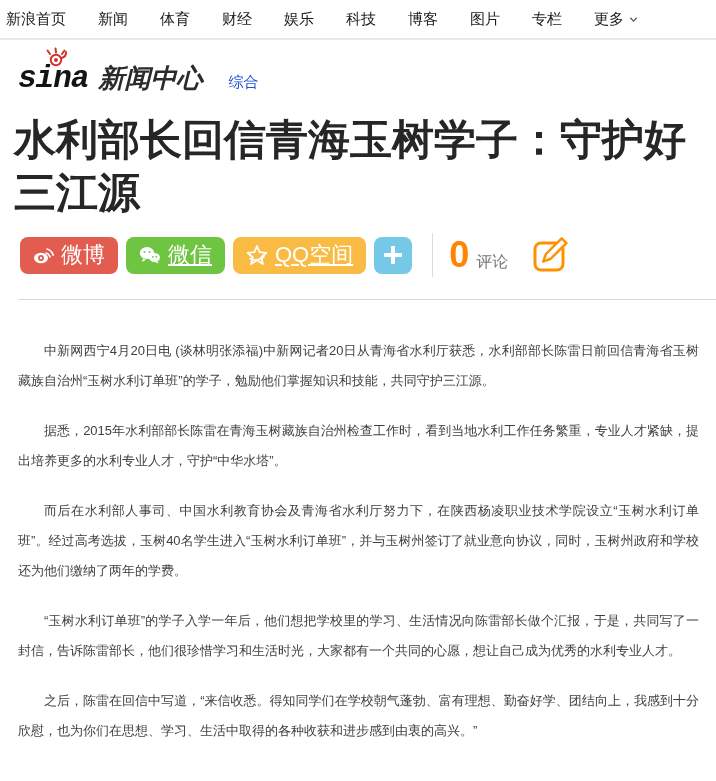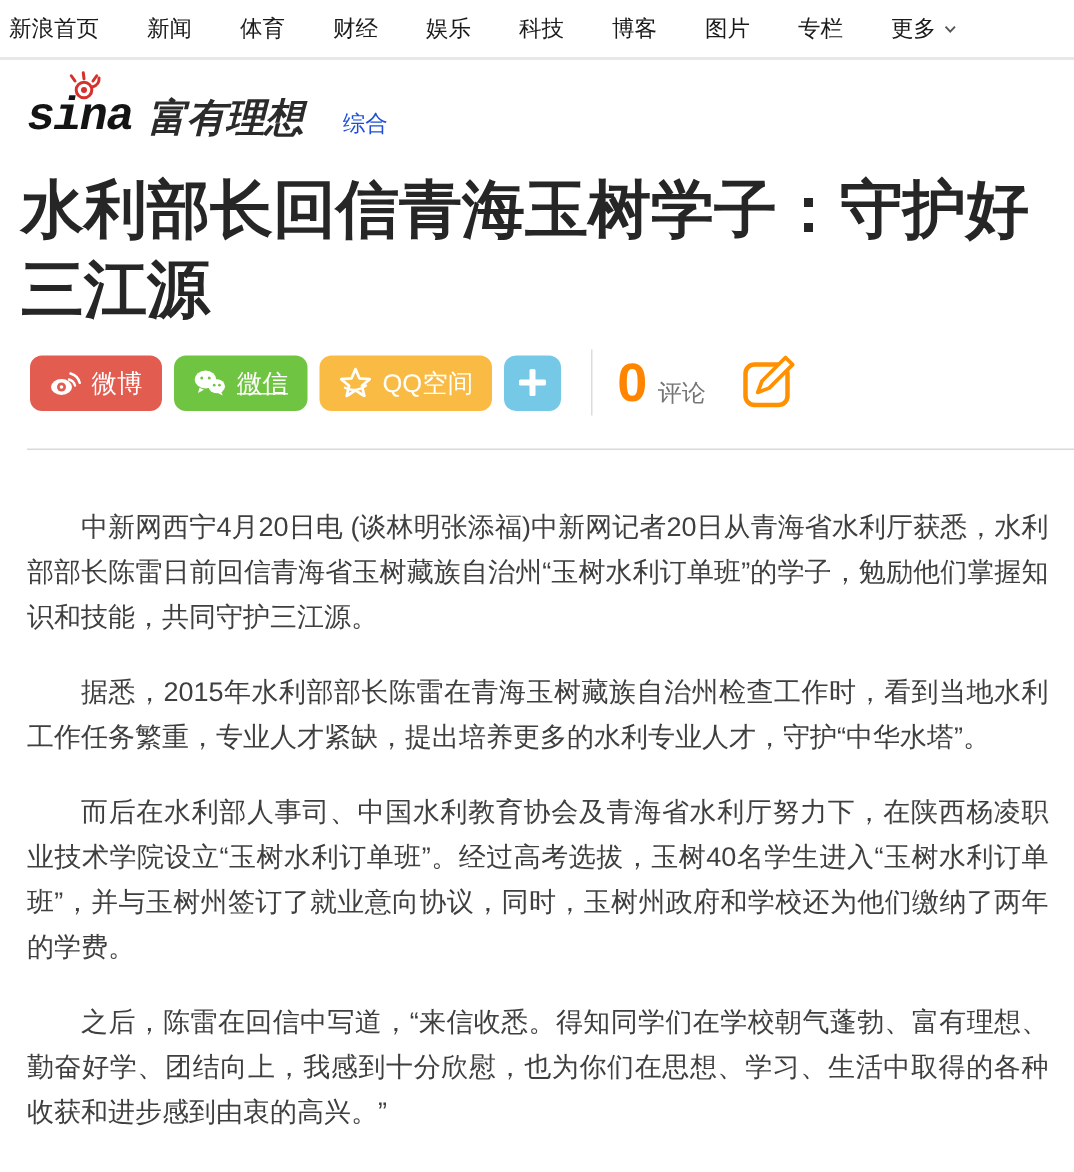--- a/index.html
+++ b/index.html
@@ -47,43 +47,43 @@
     color: #262626; letter-spacing: 0;
   }
   
   .share-row {
     display: flex; align-items: center;
     margin-left: 20px; height: 44px;
   }
   .share-btn {
     display: inline-flex; align-items: center; justify-content: center;
     height: 37px; border: none; border-radius: 8px;
-    color: #fff; font-size: 17px; gap: 7px; padding: 0 13px;
+    color: #fff; font-size: 22px; gap: 7px; padding: 0 13px;
     cursor: pointer; font-family: inherit;
   }
   .btn-weibo  { background: #e25d50; margin-right: 8px; }
   .btn-wechat { background: #6fc441; margin-right: 8px; text-decoration: underline; }
-  .btn-qzone  { background: #f9bb44; margin-right: 8px; }
+  .btn-qzone  { background: #f9bb44; margin-right: 8px; text-decoration: underline; }
   .btn-plus   { background: #76c8e7; width: 38px; padding: 0; }
   .vdivider { width: 1px; height: 44px; background: #dcdcdc; margin: 0 16px 0 20px; }
   .comment-link { display: inline-flex; align-items: baseline; text-decoration: none; }
   .comment-count { font-size: 36px; font-weight: bold; color: #ff8500; }
   .comment-label { font-size: 16px; color: #757575; margin-left: 7px; }
   .edit-btn {
     background: none; border: none; margin-left: 22px; cursor: pointer;
     display: inline-flex; align-items: center; padding: 0;
   }
   
   .article-divider {
     border: none; border-top: 1px solid #d9d9d9;
     margin: 22px 0 0 18px;
   }
   .article { padding: 0 17px 0 18px; }
   .article p {
-    font-size: 18px; line-height: 30px; color: #3f3f3f;
+    font-size: 13px; line-height: 30px; color: #3f3f3f;
     text-indent: 2em; text-align: justify;
     margin: 20px 0;
   }
   .article p:first-child { margin-top: 36px; }
 </style>
 </head>
 <body>
 
 <nav class="topnav">
   <a href="#">新浪首页</a>
@@ -111,21 +111,21 @@
           <path d="M6 7 L3.5 3.5"></path>
           <path d="M12 5.5 L11.5 1.5"></path>
           <path d="M18 7 L20.5 3.5"></path>
           <circle cx="12" cy="13" r="5.2"></circle>
           <path d="M17.5 11 q5 -1.5 4.5 -6"></path>
         </g>
         <circle cx="12" cy="13" r="2" fill="#d6322b"></circle>
       </svg>
       <span class="logo-sina-text">sina</span>
     </span>
-    <span class="logo-site">富有理想</span>
+    <span class="logo-site">新闻中心</span>
   </a>
   <a href="#" class="channel">综合</a>
 </header>
 
 <h1 class="headline">水利部长回信青海玉树学子：守护好三江源</h1>
 
 <div class="share-row">
 
   <button class="share-btn btn-weibo">
     <svg width="21" height="17" viewBox="0 0 21 17">
@@ -181,14 +181,15 @@
     </svg>
   </button>
 </div>
 
 <hr class="article-divider">
 
 <article class="article">
   <p>中新网西宁4月20日电 (谈林明张添福)中新网记者20日从青海省水利厅获悉，水利部部长陈雷日前回信青海省玉树藏族自治州“玉树水利订单班”的学子，勉励他们掌握知识和技能，共同守护三江源。</p>
   <p>据悉，2015年水利部部长陈雷在青海玉树藏族自治州检查工作时，看到当地水利工作任务繁重，专业人才紧缺，提出培养更多的水利专业人才，守护“中华水塔”。</p>
   <p>而后在水利部人事司、中国水利教育协会及青海省水利厅努力下，在陕西杨凌职业技术学院设立“玉树水利订单班”。经过高考选拔，玉树40名学生进入“玉树水利订单班”，并与玉树州签订了就业意向协议，同时，玉树州政府和学校还为他们缴纳了两年的学费。</p>
+  <p>“玉树水利订单班”的学子入学一年后，他们想把学校里的学习、生活情况向陈雷部长做个汇报，于是，共同写了一封信，告诉陈雷部长，他们很珍惜学习和生活时光，大家都有一个共同的心愿，想让自己成为优秀的水利专业人才。</p>
   <p>之后，陈雷在回信中写道，“来信收悉。得知同学们在学校朝气蓬勃、富有理想、勤奋好学、团结向上，我感到十分欣慰，也为你们在思想、学习、生活中取得的各种收获和进步感到由衷的高兴。”</p>
 </article>
 
 </body></html>

